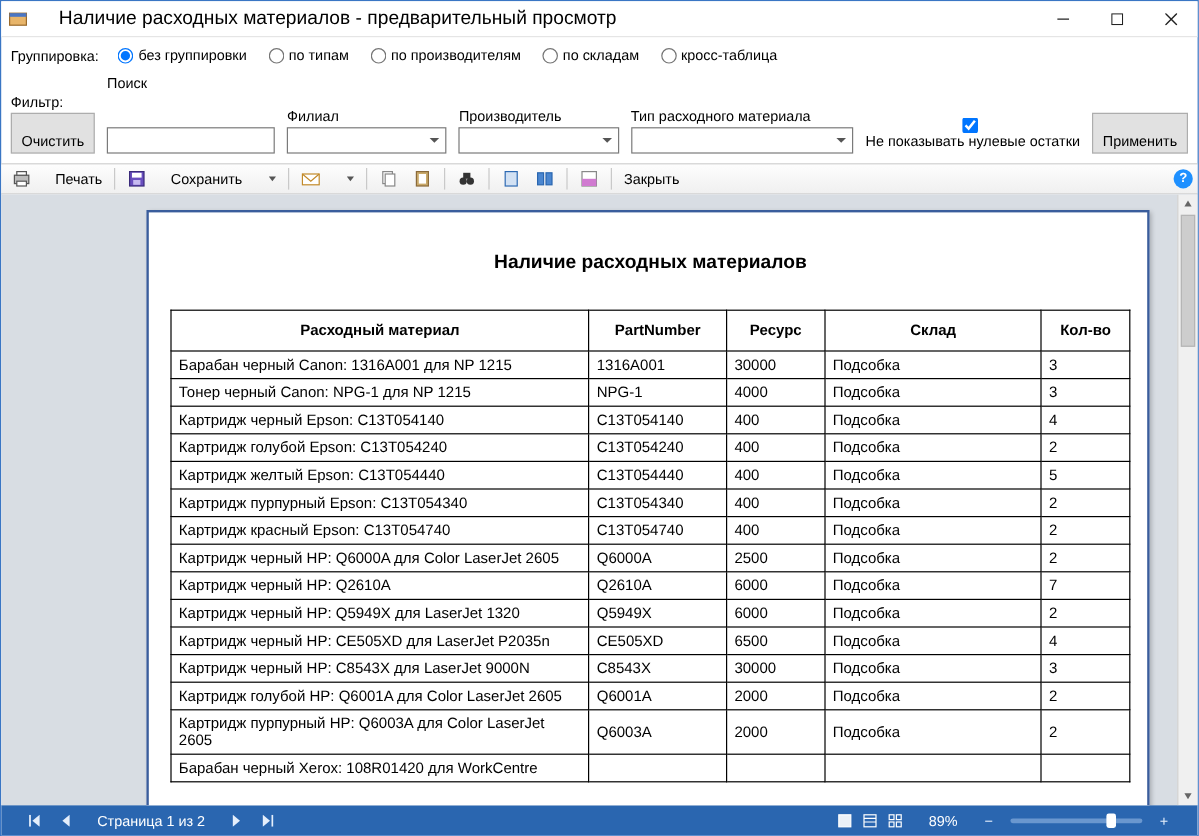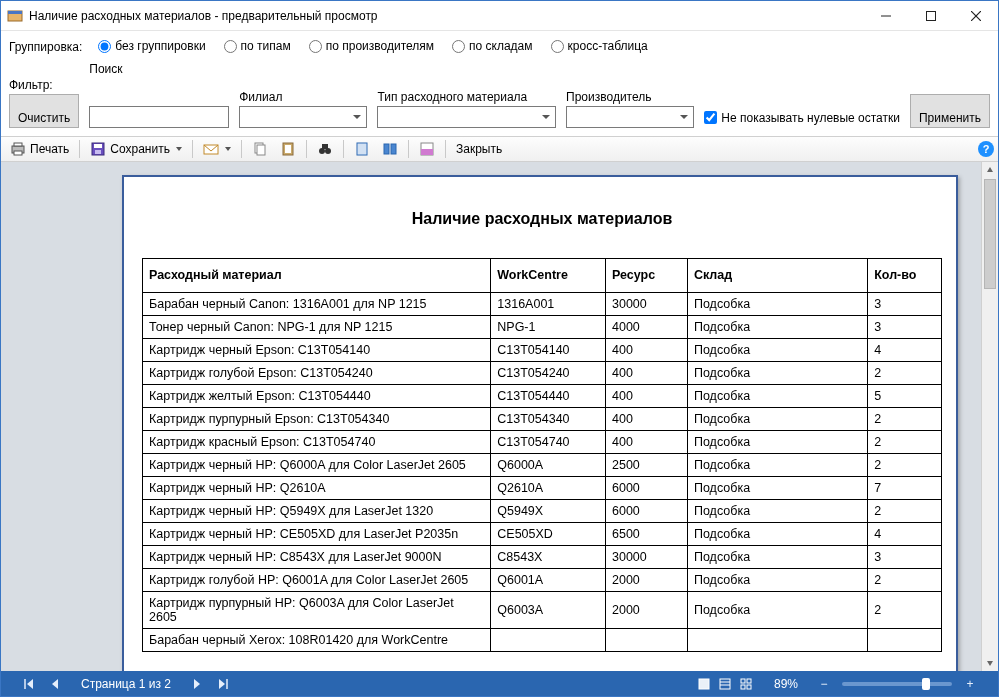--- a/index.html
+++ b/index.html
@@ -21,21 +21,21 @@
     display: flex;
     align-items: center;
     padding-left: 6px;
     border-bottom: 1px solid #e5e5e5;
   }
   .app-icon {
     width: 16px; height: 16px;
     margin-right: 6px;
     display:flex;align-items:center;justify-content:center;
   }
-  .title-text { font-size: 12px; color:#000; }
+  .title-text { font-size: 16px; color:#000;margin-left:20px; }
   .win-buttons { margin-left: auto; display: flex; }
   .win-btn {
     width: 45px; height: 29px;
     display: flex; align-items: center; justify-content: center;
     font-size: 13px; color:#222;
   }
   
   .group-row {
     display: flex; align-items: center;
     padding: 8px 8px 6px 8px;
@@ -67,37 +67,37 @@
     background:#fff;
   }
   .combo { appearance: none; background: #fff; padding-right: 18px; position: relative; }
   .combo-wrap { position: relative; }
   .combo-wrap::after {
     content: ""; position: absolute; right: 6px; top: 9px;
     border-left: 4px solid transparent; border-right: 4px solid transparent;
     border-top: 4px solid #555;
     pointer-events:none;
   }
-  .chk-item { display: inline-flex; align-items: center; white-space: nowrap; }
+  .chk-item { display: inline-flex; align-items: center; white-space: nowrap; flex-direction: column; }
   .chk-item input { margin-right: 4px; }
   
   .toolbar {
     height: 26px;
     border-top: 1px solid #d0d0d0;
     border-bottom: 1px solid #d0d0d0;
     background: linear-gradient(#fdfdfd,#f0f0f0);
     display: flex; align-items: center;
     padding: 0 4px;
     gap: 2px;
   }
   .tb-btn {
     display: inline-flex; align-items:center; justify-content:flex-start;
     padding: 2px 4px; height: 22px;
     border: 1px solid transparent;
-    gap:4px;
+    gap:20px;
   }
   .tb-sep { width:1px; height:18px; background:#c9c9c9; margin:0 3px; }
   .tb-icon { width:16px; height:16px; display:inline-flex; align-items:center; justify-content:center; }
   .dd-caret { border-left:3px solid transparent; border-right:3px solid transparent; border-top:4px solid #555; margin-left:2px;}
   .help-icon {
     margin-left:auto; width:16px; height:16px; border-radius:50%;
     background:#1e90ff; color:#fff; font-size:11px; font-weight:bold;
     display:flex;align-items:center;justify-content:center;
   }
   
@@ -130,21 +130,21 @@
     width: 100%;
     table-layout: fixed;
   }
   table.report th, table.report td {
     border: 1px solid #000;
     font-size: 12.5px;
     padding: 4px 6px;
     vertical-align: middle;
     overflow:hidden;
   }
-  table.report th { text-align:left; font-weight:bold; height:34px; }
+  table.report th { text-align:center; font-weight:bold; height:34px; }
   table.report td.num { text-align:left; }
   table.report td.material { }
   
   .statusbar {
     height: 25px;
     background: #2a66b0;
     color:#fff;
     display:flex; align-items:center;
     padding: 0 20px;
     gap:10px;
@@ -216,26 +216,26 @@
     <button class="btn">Очистить</button>
   </div>
   <div class="filter-col" style="width:140px;gap:28px;">
     <label>Поиск</label>
     <input class="text-input" style="">
   </div>
   <div class="filter-col" style="width:140px;">
     <label>Филиал</label>
     <div class="combo-wrap"><input class="combo" style="width: 100%;"></div>
   </div>
+  <div class="filter-col" style="width:140px;">
+    <label>Производитель</label>
+    <div class="combo-wrap"><input class="combo" style="width: 100%;"></div>
+  </div>
   <div class="filter-col" style="width:195px;">
     <label>Тип расходного материала</label>
-    <div class="combo-wrap"><input class="combo" style="width: 100%;"></div>
-  </div>
-  <div class="filter-col" style="width:140px;">
-    <label>Производитель</label>
     <div class="combo-wrap"><input class="combo" style="width: 100%;"></div>
   </div>
   <label class="chk-item" style="margin-bottom:3px;">
     <input type="checkbox" id="hidezero-cb" checked="" style="">
     <span>Не показывать нулевые остатки</span>
   </label>
   <button class="btn" style="margin-left:auto;">Применить</button>
 </div>
 
 <div class="toolbar">
@@ -338,21 +338,21 @@
       <colgroup>
         <col style="width:42.5%">
           <col style="width:14%">
           <col style="width:10%">
           <col style="width:22%">
           <col style="width:9%">
       </colgroup>
       <thead>
         <tr>
           <th>Расходный материал</th>
-          <th>WorkCentre</th>
+          <th>PartNumber</th>
           <th>Ресурс</th>
           <th>Склад</th>
           <th>Кол-во</th>
         </tr>
       </thead>
       <tbody id="report-body">
           <tr>
             <td class="material">Барабан черный Canon: 1316A001 для NP 1215</td>
             <td>1316A001</td>
             <td class="num">30000</td>

